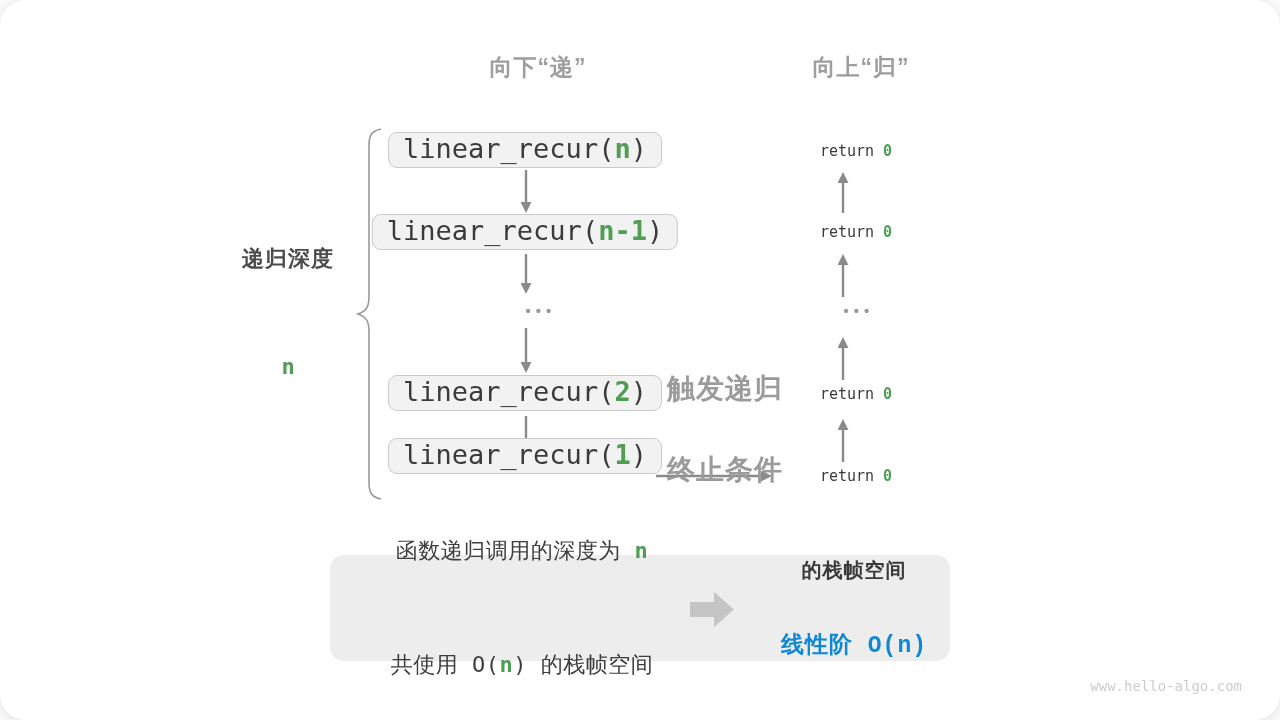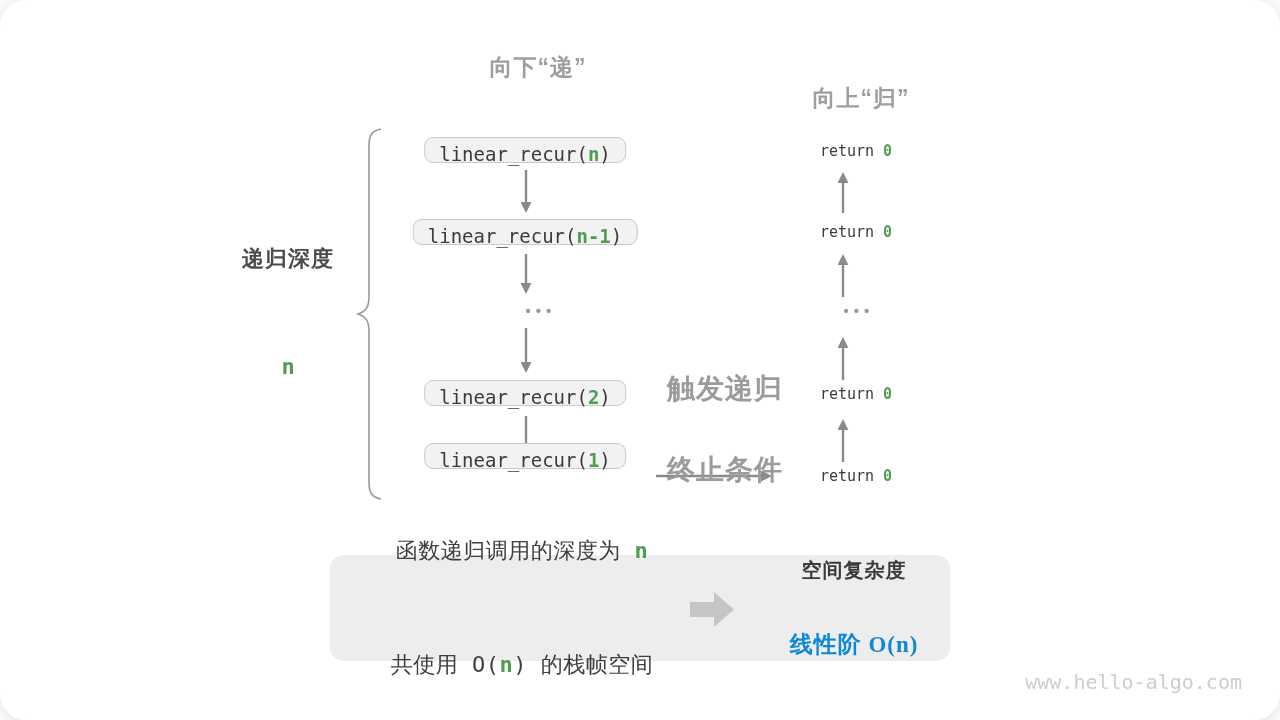--- a/index.html
+++ b/index.html
@@ -9,23 +9,23 @@
     box-shadow:0 2px 16px rgba(0,0,0,.12);
     overflow:hidden;
     font-family:"Liberation Sans","DejaVu Sans",sans-serif;
   }
   .abs{position:absolute;transform:translate(-50%,-50%);white-space:pre;padding-left:32px;}
   .heading{
     font-size:23px;font-weight:bold;color:#9e9e9e;letter-spacing:1px;
   }
   .call-box{
     background:#f2f2f2;border:1.5px solid #c9c9c9;border-radius:9px;
-    height:26px;line-height:32px;padding:0 14px;box-sizing:border-box;
+    height:36px;line-height:32px;padding:0 14px;box-sizing:border-box;
     font-family:"DejaVu Sans Mono","Liberation Mono",monospace;
-    font-size:19px;color:#3b3b3b;
+    font-size:27px;color:#3b3b3b;
   }
   .ret{
     font-family:"DejaVu Sans Mono","Liberation Mono",monospace;
     font-size:15px;color:#3b3b3b;
   }
   .green{color:#4f9e54;font-weight:bold;}
   .dots{
     font-size:15px;font-weight:bold;color:#999999;
     letter-spacing:5px;margin-right:-5px;
   }
@@ -50,36 +50,36 @@
     font-family:"DejaVu Sans Mono","DejaVu Sans","Liberation Sans",sans-serif;
     letter-spacing:.5px;
   }
   .sum-right{text-align:center;}
   .sum-title{
     font-size:20px;font-weight:bold;color:#3a3a3a;margin-bottom:9px;
     letter-spacing:1px;
   }
   .sum-value{
     font-size:23px;font-weight:bold;color:#0e87d5;letter-spacing:1px;
-    font-family:Liberation Serif, serif;
+    font-family:Liberation Mono, monospace;
   }
   .watermark{
     position:absolute;right:38px;bottom:26px;
     font-family:"DejaVu Sans Mono","Liberation Mono",monospace;
-    font-size:20px;color:#cdcdcd;
+    font-size:14px;color:#cdcdcd;
   }
   svg.overlay{position:absolute;left:0;top:0;pointer-events:none;}
 </style>
 </head>
 <body>
 
 <div class="card">
 
   <div class="abs heading" style="left:522px;top:67px;">向下“递”</div>
-  <div class="abs heading" style="left:845px;top:67px;margin-top:31px;">向上“归”</div>
+  <div class="abs heading" style="left:845px;top:67px;">向上“归”</div>
 
   <div class="abs depth" style="left:272px;top:313px;">
     <div class="depth-text">递归深度</div>
     <div class="depth-var">n</div>
   </div>
 
   <svg class="overlay" width="1280" height="720" viewBox="0 0 1280 720">
     <defs>
       <marker id="ah" viewBox="0 0 10 10" refX="1" refY="5" markerWidth="11" markerHeight="11" markerUnits="userSpaceOnUse" orient="auto">
         <path d="M0,0 L10,5 L0,10 Z" fill="#8a8a8a"></path>
@@ -121,18 +121,18 @@
 
   <div class="summary-panel"></div>
   <div class="abs sum-left" style="left:506px;top:608px;">
     <div><span>函数递归调用的深度为 </span><span class="green">n</span></div>
     <div><span>共使用 O(</span><span class="green">n</span><span>) 的栈帧空间</span></div>
   </div>
   <svg class="overlay" style="left:690px;top:592px;" width="44" height="35" viewBox="0 0 44 35">
     <path d="M0,10 H24 V0 L44,17.5 L24,35 V25 H0 Z" fill="#c5c5c5"></path>
   </svg>
   <div class="abs sum-right" style="left:838px;top:608px;">
-    <div class="sum-title">空间复杂度</div>
+    <div class="sum-title">的栈帧空间</div>
     <div class="sum-value">线性阶 O(n)</div>
   </div>
 
   <div class="watermark">www.hello-algo.com</div>
 </div>
 
 </body></html>

